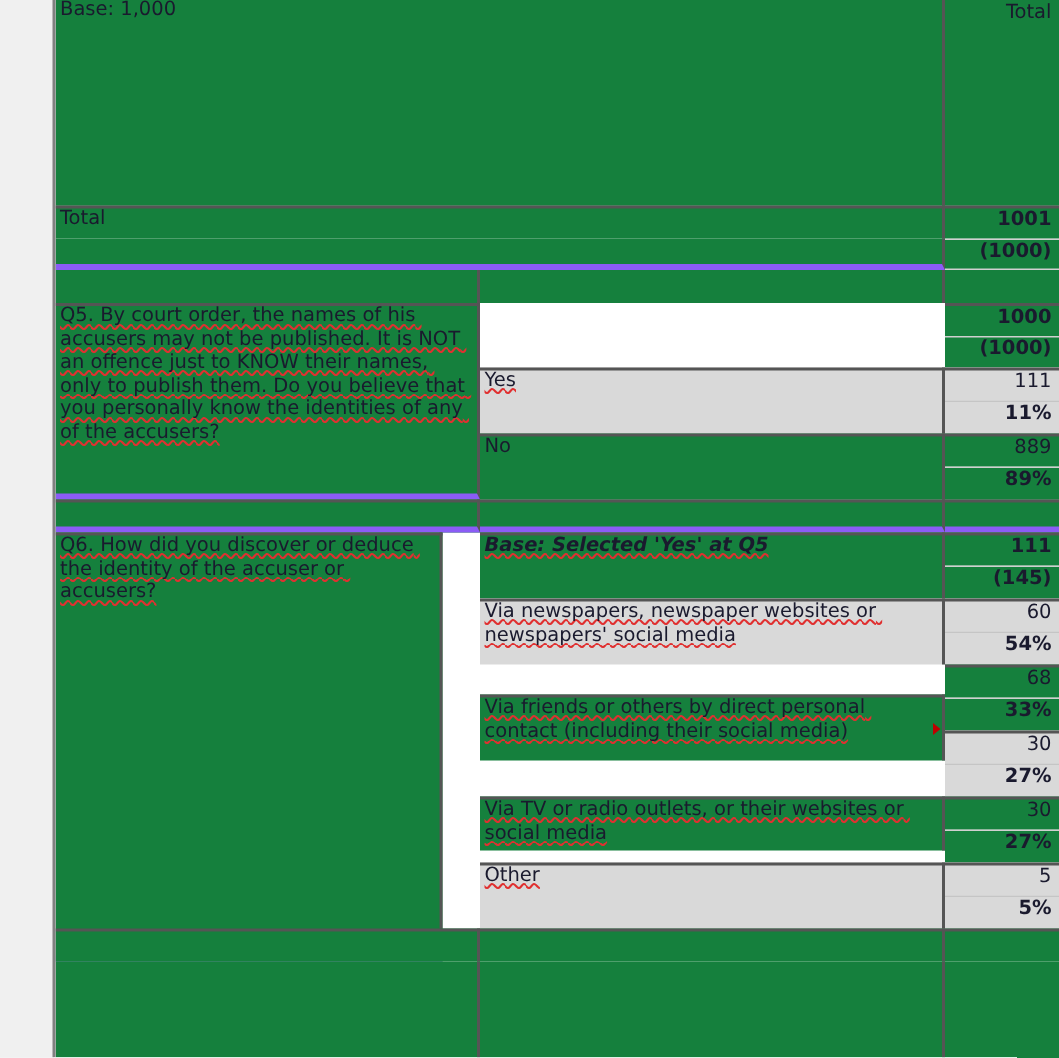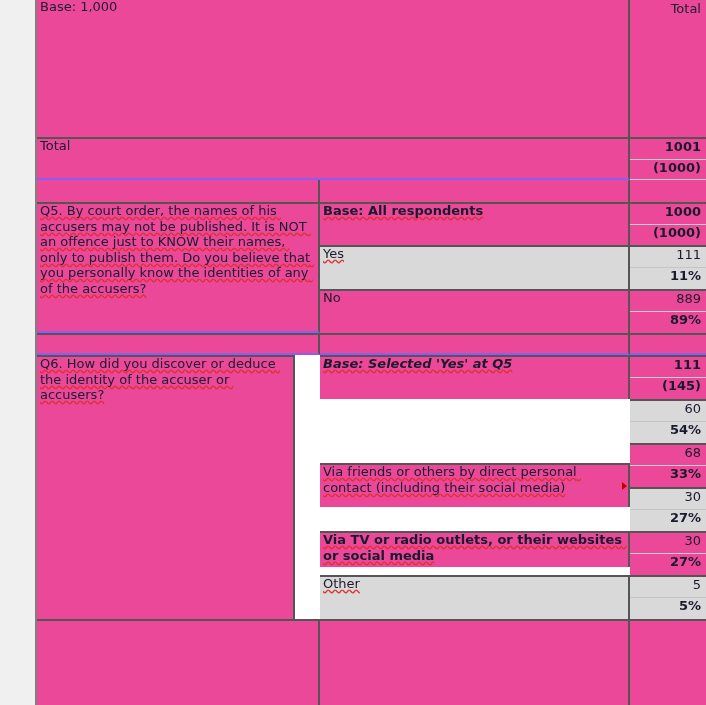--- a/index.html
+++ b/index.html
@@ -50,40 +50,40 @@
     left:37px; top:0;
     width:669px;
     height:705px;
   }
   .cell{
     position:absolute;
     box-sizing:border-box;
     overflow:hidden;
     padding:0 3px;
     line-height:15.5px;
-    background:#ec4899;
+    background:#15803d;
   }
   .cell .txt{
     display:block;
     white-space:pre-wrap;
     word-wrap:break-word;
     position:relative;
     top:-1px;
   }
   .shaded{ background:#d9d9d9; }
   .bold{ font-weight:bold; }
   .num{
     text-align:right;
     padding-right:5px;
   }
   .numval{ display:block; }
 
   
   .bt{ border-top:2px solid #555555; }
-  .bb{ border-bottom:2px solid #8b5cf6; }
+  .bb{ border-bottom:4px solid #8b5cf6; }
   .br{ border-right:2px solid #555555; }
   .thin-b{ border-bottom:1px solid #d0d0d0; }
 
   
   .sp{
     text-decoration:underline;
     text-decoration-color:#e03030;
     text-decoration-style:wavy;
     text-decoration-skip-ink:none;
     text-underline-offset:1px;
@@ -159,23 +159,20 @@
     </div>
 
     <div class="cell br" style="left:0px;top:180px;width:283px;height:22px;"></div>
     <div class="cell br" style="left:283px;top:180px;width:310px;height:22px;"></div>
     <div class="cell" style="left:593px;top:180px;width:76px;height:22px;"></div>
 
     <div class="cell bt bb br" style="left:0px;top:202px;width:283px;height:131px;">
       <span class="txt sp">Q5. By court order, the names of his accusers may not be published. It is NOT an offence just to KNOW their names, only to publish them. Do you believe that you personally know the identities of any of the accusers?</span>
     </div>
 
-    <div class="cell bt br" style="left:283px;top:202px;width:310px;height:43px;">
-      <span class="txt bold sp">Base: All respondents</span>
-    </div>
     <div class="cell bt num bold" style="left:593px;top:202px;width:76px;height:22px;">
       <span class="numval">1000</span>
     </div>
     <div class="cell num bold" style="left:593px;top:224px;width:76px;height:21px;border-top:1px solid #d0d0d0;">
       <span class="numval">(1000)</span>
     </div>
 
     <div class="cell bt br shaded" style="left:283px;top:245px;width:310px;height:44px;">
       <span class="txt sp">Yes</span>
     </div>
@@ -207,20 +204,23 @@
     <div class="cell bt br" style="left:283px;top:355px;width:310px;height:44px;font-style:italic;">
       <span class="txt bold sp">Base: Selected 'Yes' at Q5</span>
     </div>
     <div class="cell bt num bold" style="left:593px;top:355px;width:76px;height:22px;">
       <span class="numval">111</span>
     </div>
     <div class="cell num bold" style="left:593px;top:377px;width:76px;height:22px;border-top:1px solid #d0d0d0;">
       <span class="numval">(145)</span>
     </div>
 
+    <div class="cell bt br shaded" style="left:283px;top:399px;width:310px;height:44px;">
+      <span class="txt sp">Via newspapers, newspaper websites or newspapers' social media</span>
+    </div>
     <div class="cell bt num shaded" style="left:593px;top:399px;width:76px;height:22px;">
       <span class="numval">60</span>
     </div>
     <div class="cell num bold shaded" style="left:593px;top:421px;width:76px;height:22px;border-top:1px solid #c5c5c5;">
       <span class="numval">54%</span>
     </div>
 
     <div class="cell bt br" style="left:283px;top:443px;width:310px;height:44px;margin-top:20px;">
       <span class="txt sp">Via friends or others by direct personal contact (including their social media)</span>
       <span class="ovf"></span>
@@ -232,21 +232,21 @@
       <span class="numval">33%</span>
     </div>
 
     <div class="cell bt num shaded" style="left:593px;top:487px;width:76px;height:22px;">
       <span class="numval">30</span>
     </div>
     <div class="cell num bold shaded" style="left:593px;top:509px;width:76px;height:22px;border-top:1px solid #c5c5c5;">
       <span class="numval">27%</span>
     </div>
 
-    <div class="cell bt br" style="left:283px;top:531px;width:310px;height:36px;font-weight:bold;">
+    <div class="cell bt br" style="left:283px;top:531px;width:310px;height:36px;">
       <span class="txt sp">Via TV or radio outlets, or their websites or social media</span>
     </div>
     <div class="cell bt num" style="left:593px;top:531px;width:76px;height:22px;">
       <span class="numval">30</span>
     </div>
     <div class="cell num bold" style="left:593px;top:553px;width:76px;height:22px;border-top:1px solid #d0d0d0;">
       <span class="numval">27%</span>
     </div>
 
     <div class="cell bt br shaded" style="left:283px;top:575px;width:310px;height:44px;">

